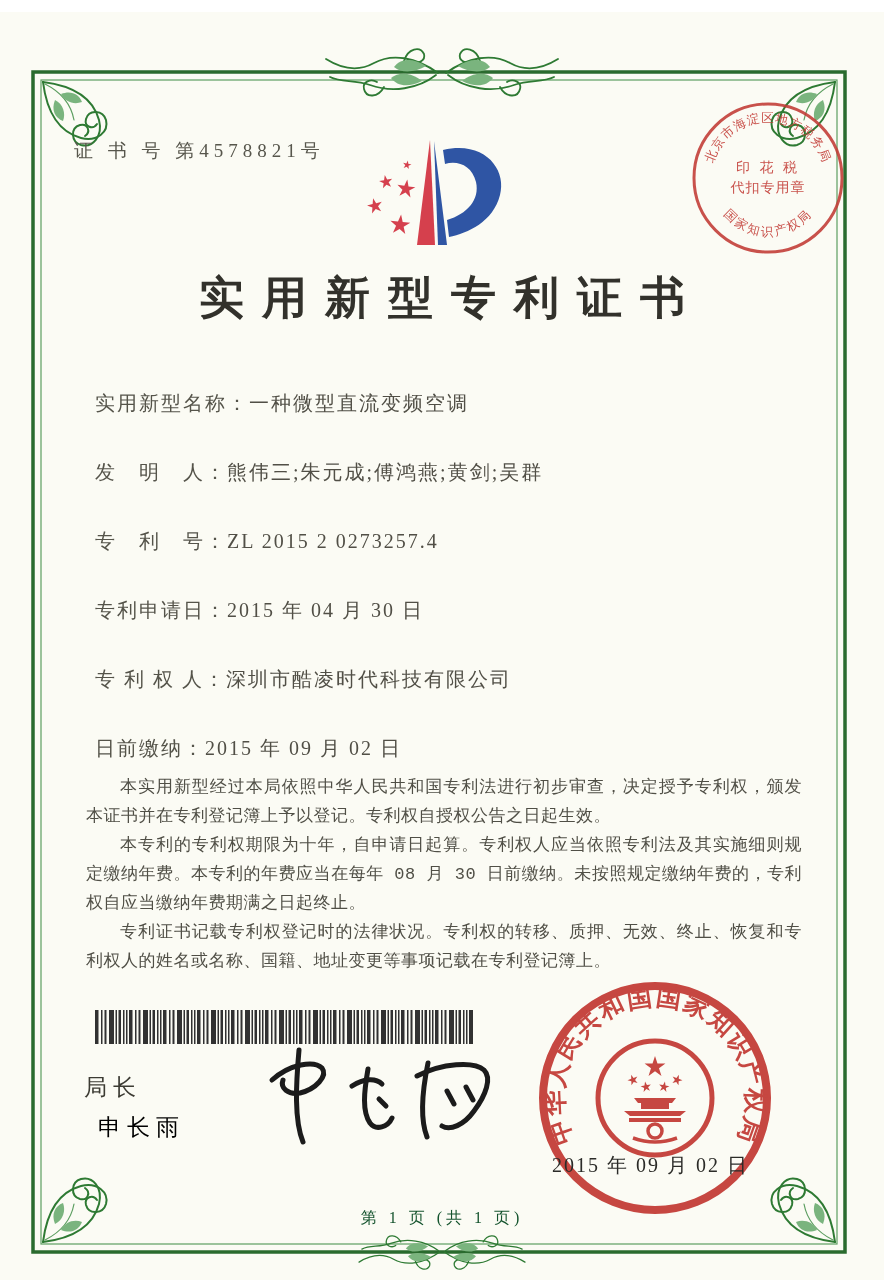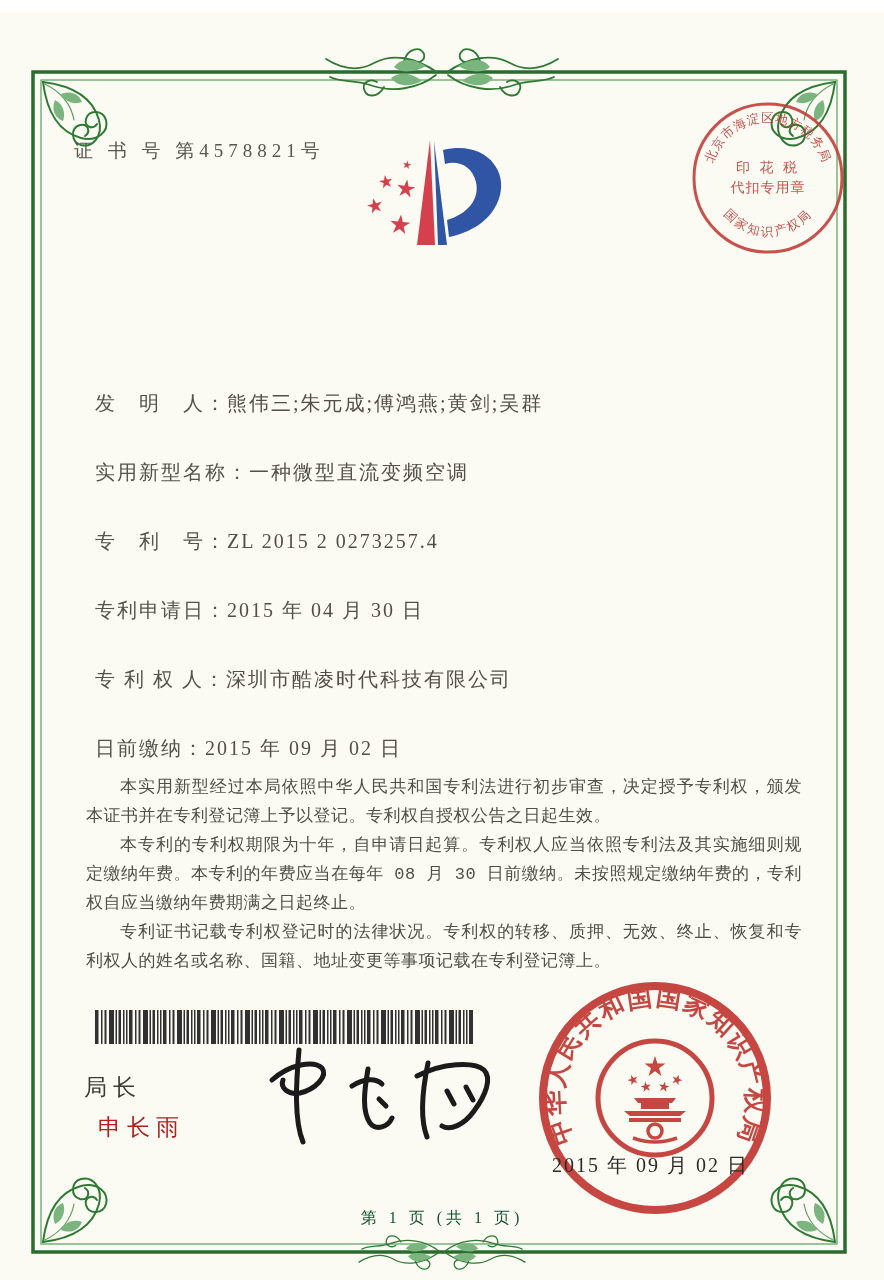--- a/index.html
+++ b/index.html
@@ -32,21 +32,21 @@
 
   .body-text{position:absolute;left:86px;top:761px;width:716px;}
   .body-text p{
     margin:0;font-size:17px;line-height:29px;color:#504f46;
     text-indent:2em;text-align:justify;letter-spacing:.5px;font-family:Liberation Mono, monospace;
   }
 
   .barcode-svg{position:absolute;left:95px;top:998px;opacity:.9;}
 
   .director-title{position:absolute;left:84px;top:1060px;font-size:23px;letter-spacing:6px;color:#3c3b33;}
-  .director-name{position:absolute;left:98px;top:1100px;font-size:23px;letter-spacing:6px;color:#b91c1c;}
+  .director-name{position:absolute;left:98px;top:1100px;font-size:23px;letter-spacing:6px;color:#000000;}
   .signature-svg{position:absolute;left:252px;top:1022px;}
 
   .official-seal{position:absolute;left:534px;top:965px;opacity:.93;}
   .seal-date{
     position:absolute;left:552px;top:1140px;font-size:20px;letter-spacing:2px;color:#2b2b28;
   }
 
   .footer{
     position:absolute;left:0;right:0;top:1196px;text-align:center;
     font-size:16px;letter-spacing:4px;color:#14532d;
@@ -114,27 +114,28 @@
     <text font-size="12.5" fill="#c23a34" letter-spacing="1" font-family="Liberation Serif,serif">
       <textPath href="#taxTop" startOffset="50%" text-anchor="middle">北京市海淀区地方税务局</textPath>
     </text>
     <text font-size="12.5" fill="#c23a34" letter-spacing="2" font-family="Liberation Serif,serif">
       <textPath href="#taxBot" startOffset="50%" text-anchor="middle">国家知识产权局</textPath>
     </text>
     <text x="0" y="-6" text-anchor="middle" font-size="14" letter-spacing="3" fill="#c23a34" font-family="Liberation Serif,serif">印 花 税</text>
     <text x="0" y="14" text-anchor="middle" font-size="14" letter-spacing="1" fill="#c23a34" font-family="Liberation Serif,serif">代扣专用章</text>
   </svg>
 
+  <h1 class="title">实用新型专利证书</h1>
 
   <div class="fields">
     <div class="frow">
+      <span class="flabel">实用新型名称：</span><span class="fvalue">一种微型直流变频空调</span>
+    </div>
+    <div class="frow">
       <span class="flabel">发　明　人：</span><span class="fvalue">熊伟三;朱元成;傅鸿燕;黄剑;吴群</span>
-    </div>
-    <div class="frow">
-      <span class="flabel">实用新型名称：</span><span class="fvalue">一种微型直流变频空调</span>
     </div>
     <div class="frow">
       <span class="flabel">专　利　号：</span><span class="fvalue">ZL 2015 2 0273257.4</span>
     </div>
     <div class="frow">
       <span class="flabel">专利申请日：</span><span class="fvalue">2015 年 04 月 30 日</span>
     </div>
     <div class="frow">
       <span class="flabel">专 利 权 人：</span><span class="fvalue">深圳市酷凌时代科技有限公司</span>
     </div>

